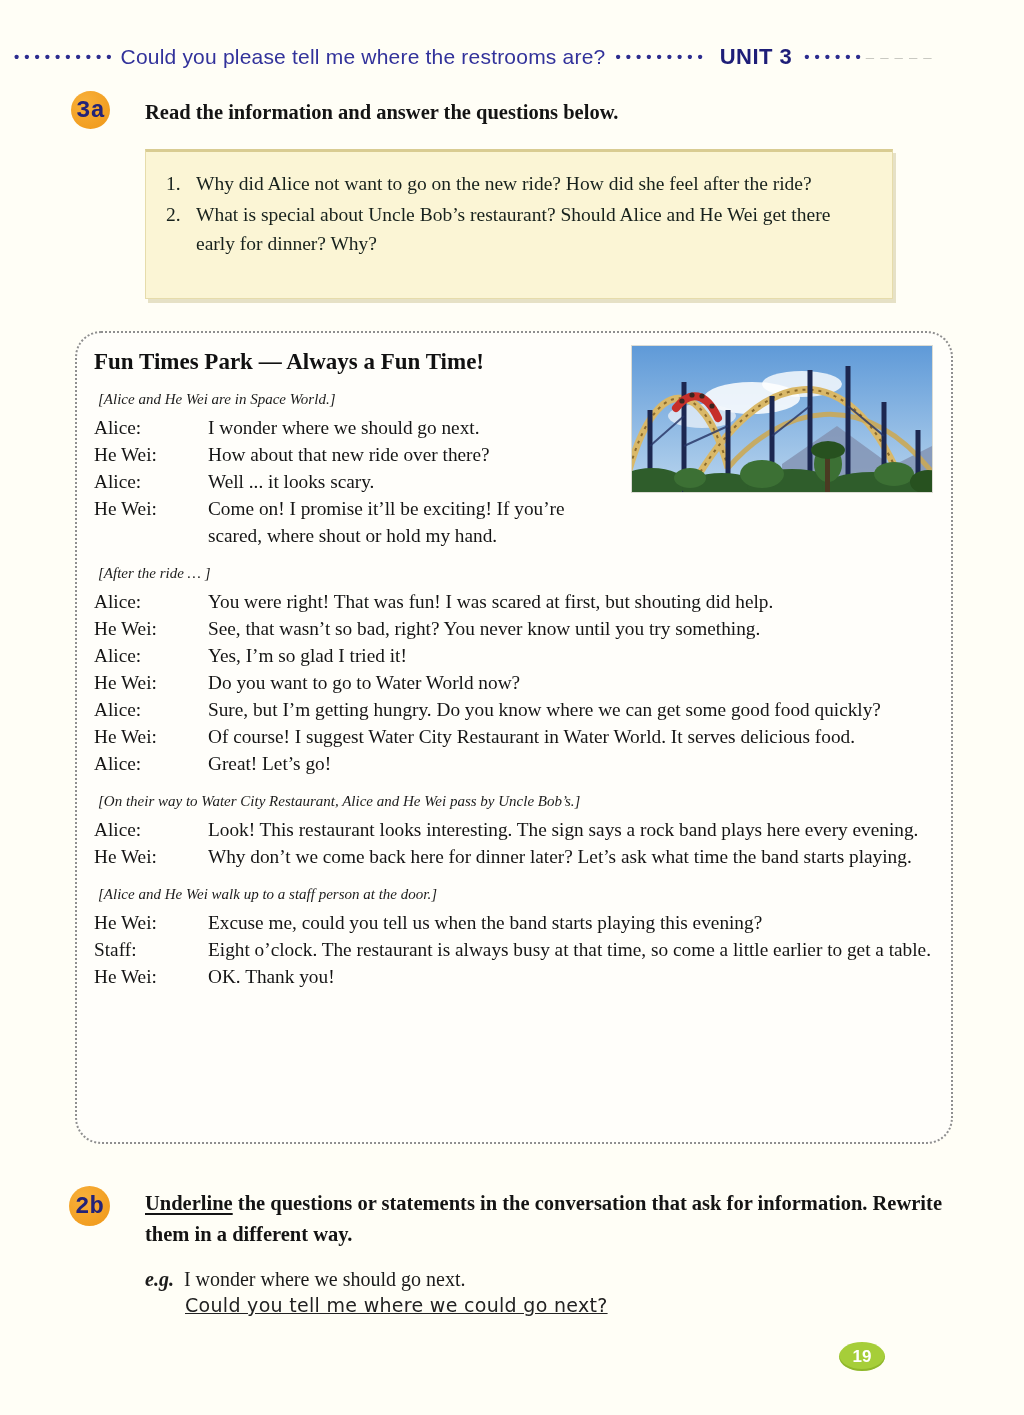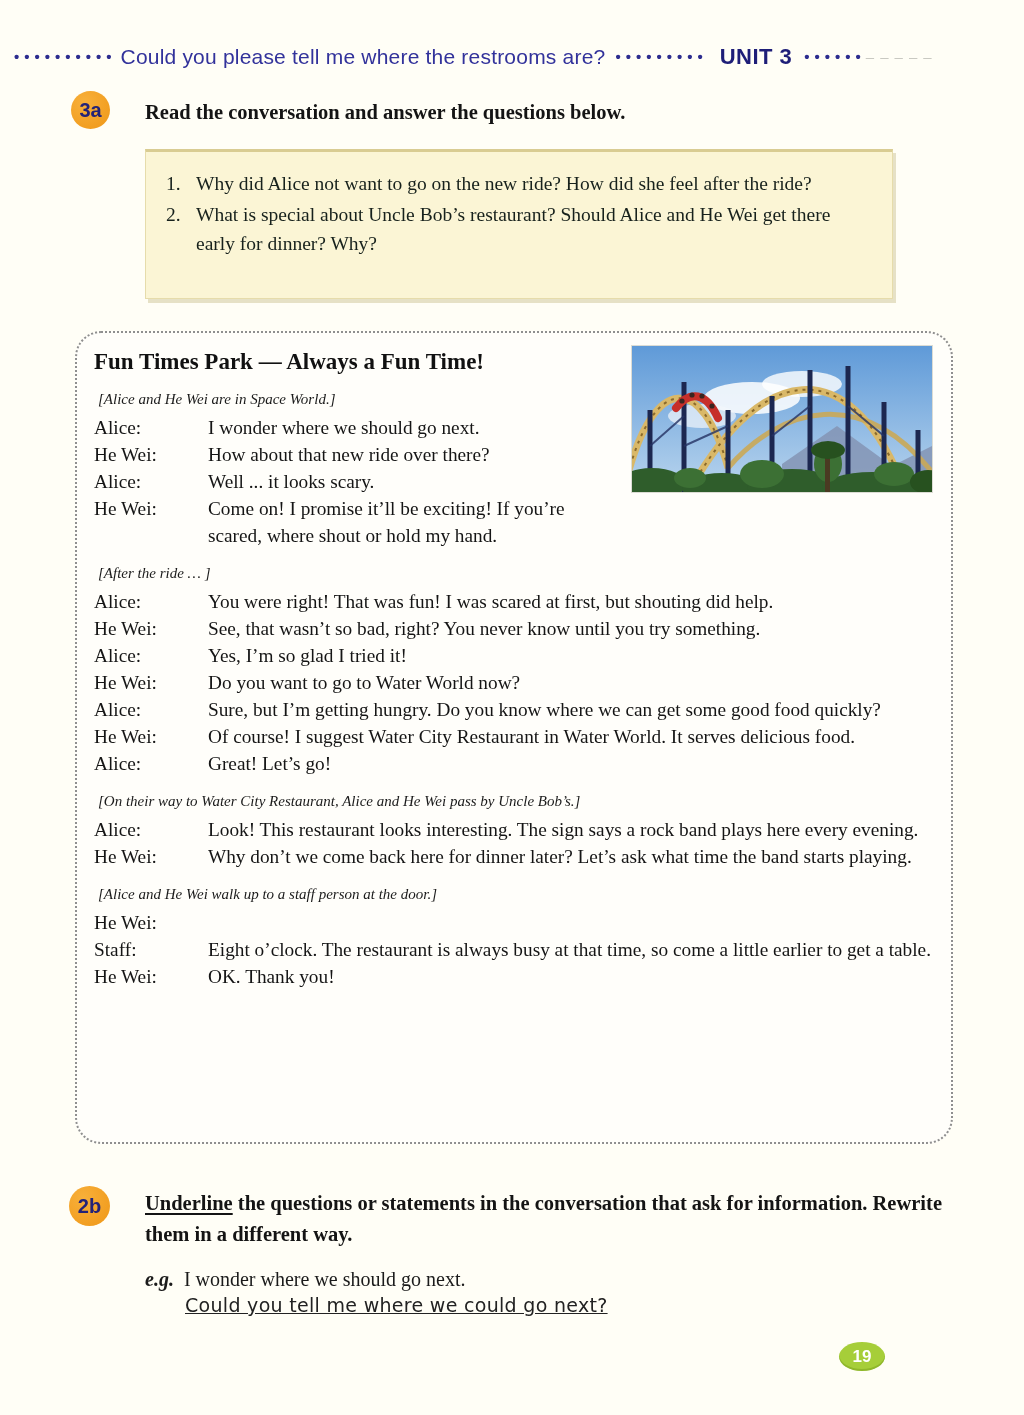--- a/index.html
+++ b/index.html
@@ -21,22 +21,22 @@
   .header-title{
     color:#32329b;font-size:21px;font-weight:500;margin:0 10px 0 4px;letter-spacing:.2px;
   }
   .unit-label{
     color:#1e1e78;font-size:22px;font-weight:bold;margin:0 12px;letter-spacing:.5px;
   }
   
   .badge{
     position:absolute;width:39px;height:38px;border-radius:50%;
     background:radial-gradient(circle at 35% 30%, #f8b03a, #ef9717);
-    color:#232378;font-family:Liberation Sans, sans-serif;
-    font-weight:bold;font-size:20px;display:flex;align-items:center;justify-content:center;
+    color:#232378;font-family:Liberation Mono, monospace;
+    font-weight:bold;font-size:24px;display:flex;align-items:center;justify-content:center;
   }
   #badge-3a{left:71px;top:91px;}
   #badge-3b{left:69px;top:1186px;width:41px;height:40px;}
   .instruction{
     position:absolute;font-weight:bold;font-size:20.5px;line-height:31px;color:#141414;
   }
   #instr-3a{left:145px;top:97px;width:720px;}
   #instr-3b{left:145px;top:1188px;width:820px;}
   #instr-3b .ul{text-decoration:underline;text-underline-offset:3px;}
   
@@ -97,21 +97,21 @@
 <div class="header-row">
   <span class="dots">••••••••••</span>
   <span class="header-title">Could you please tell me where the restrooms are?</span>
   <span class="dots">•••••••••</span>
   <span class="unit-label">UNIT 3</span>
   <span class="dots">••••••</span>
   <span class="dots faint">‒‒‒‒‒</span>
 </div>
 
 <div class="badge" id="badge-3a">3a</div>
-<div class="instruction" id="instr-3a">Read the conversation and answer the questions below.</div>
+<div class="instruction" id="instr-3a">Read the information and answer the questions below.</div>
 
 <div class="qbox">
   <ol id="questions-list">
       <li><span class="qnum">1.</span>Why did Alice not want to go on the new ride? How did she feel after the ride?</li>
       <li><span class="qnum">2.</span>What is special about Uncle Bob’s restaurant? Should Alice and He Wei get there early for dinner? Why?</li>
     </ol>
 </div>
 
 <div class="convbox">
   <div class="conv-photo">
@@ -238,20 +238,21 @@
         </div>
         <div class="line">
           <span class="speaker">He Wei:</span>
           <span class="ltext">Why don’t we come back here for dinner later? Let’s ask what time the band starts playing.</span>
         </div>
       </div>
       <div>
         <div class="stage">[Alice and He Wei walk up to a staff person at the door.]</div>
         <div class="line">
           <span class="speaker">He Wei:</span>
+          <span class="ltext">Excuse me, could you tell us when the band starts playing this evening?</span>
         </div>
         <div class="line">
           <span class="speaker">Staff:</span>
           <span class="ltext">Eight o’clock. The restaurant is always busy at that time, so come a little earlier to get a table.</span>
         </div>
         <div class="line">
           <span class="speaker">He Wei:</span>
           <span class="ltext">OK. Thank you!</span>
         </div>
       </div>

